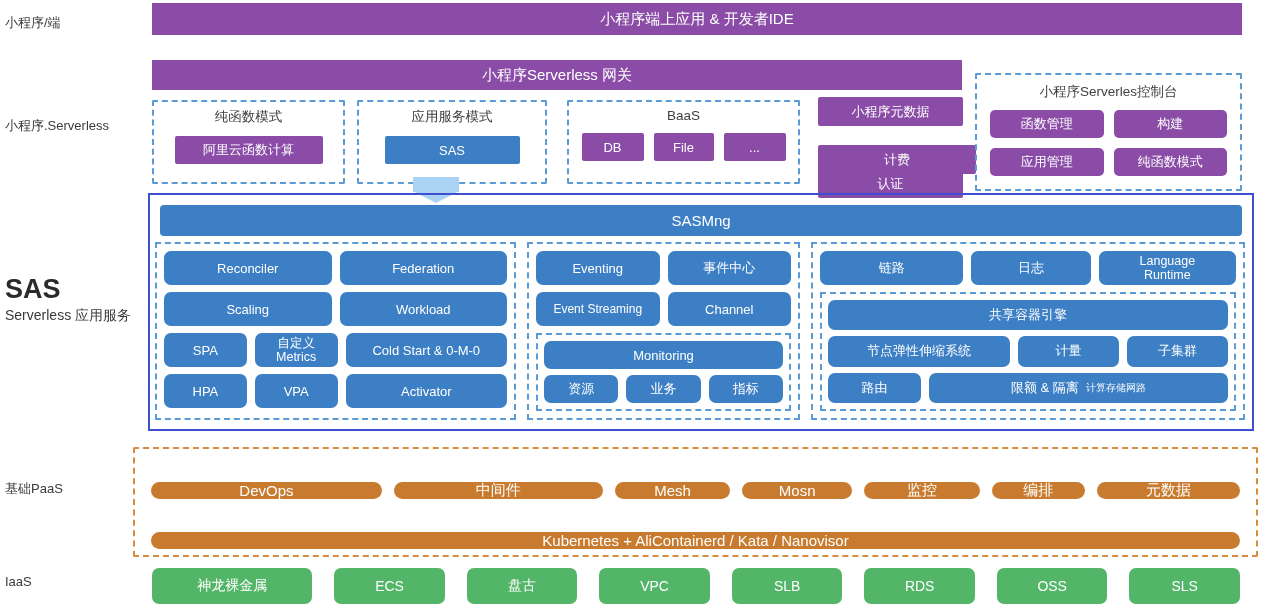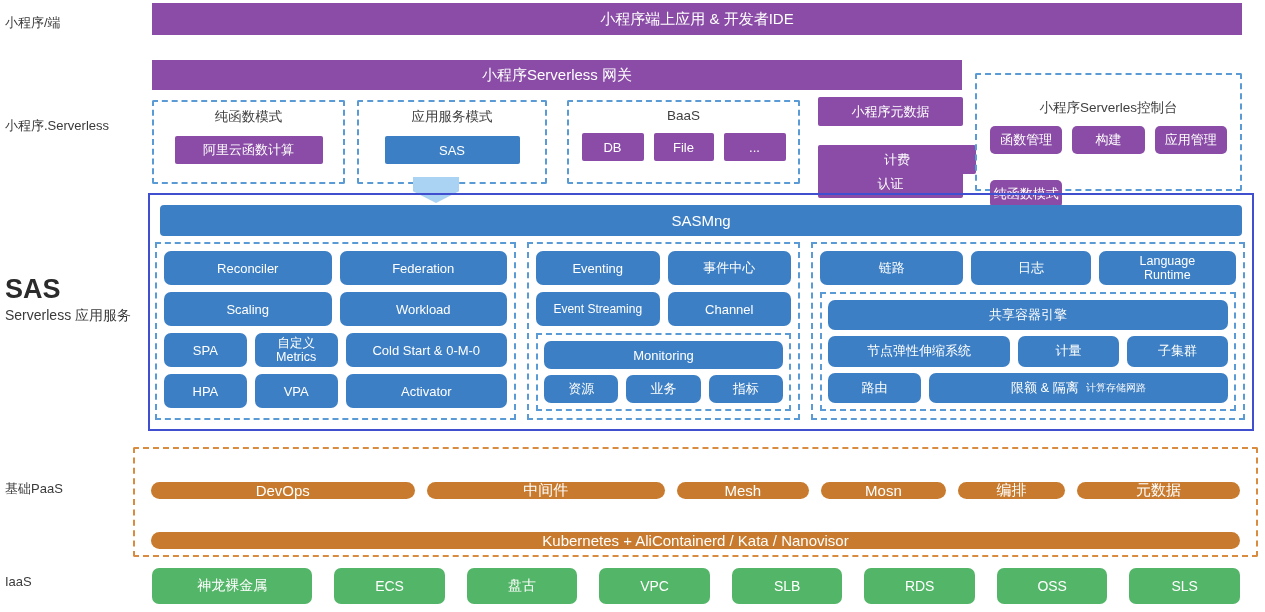--- a/index.html
+++ b/index.html
@@ -94,22 +94,22 @@
       <div class="pbtn purple" style="width:60px;height:28px">File</div>
       <div class="pbtn purple" style="width:62px;height:28px">...</div>
     </div>
   </div>
 
   <div class="abs pbtn purple" style="left:818px;top:97px;width:145px;height:29px">小程序元数据</div>
   <div class="abs pbtn purple" style="left:818px;top:145px;width:158px;height:29px">计费</div>
   <div class="abs pbtn purple" style="left:818px;top:169px;width:145px;height:29px">认证</div>
 
   <div class="abs dash" style="left:975px;top:73px;width:267px;height:118px">
-    <div class="box-title" style="margin-top:24px">小程序Serverles控制台</div>
-    <div style="display:grid;grid-template-columns:1fr 1fr 1fr;gap:26px 10px;padding:9px 13px 0 13px">
+    <div class="box-title" style="margin-top:8px">小程序Serverles控制台</div>
+    <div style="display:grid;grid-template-columns:1fr 1fr;gap:10px 10px;padding:9px 13px 0 13px">
       <div class="pbtn purple" style="height:28px;border-radius:5px">函数管理</div>
       <div class="pbtn purple" style="height:28px;border-radius:5px">构建</div>
       <div class="pbtn purple" style="height:28px;border-radius:5px">应用管理</div>
       <div class="pbtn purple" style="height:28px;border-radius:5px">纯函数模式</div>
     </div>
   </div>
 
   <div class="abs" id="flow-arrow"></div>
 
   <div class="abs" id="sas-box">
@@ -187,20 +187,21 @@
       </div>
     </div>
   </div>
 
   <div class="abs odash" id="paas-box">
     <div id="paas-row">
       <div class="obtn orange" style="flex:2.1">DevOps</div>
       <div class="obtn orange" style="flex:1.9">中间件</div>
       <div class="obtn orange" style="flex:1.05">Mesh</div>
       <div class="obtn orange" style="flex:1">Mosn</div>
+      <div class="obtn orange" style="flex:1.05">监控</div>
       <div class="obtn orange" style="flex:0.85">编排</div>
       <div class="obtn orange" style="flex:1.3">元数据</div>
     </div>
     <div class="obtn orange" id="k8s-bar">Kubernetes + AliContainerd / Kata / Nanovisor</div>
   </div>
 
   <div class="abs" id="iaas-row">
     <div class="gbtn green">神龙裸金属</div>
     <div class="gbtn green">ECS</div>
     <div class="gbtn green">盘古</div>

